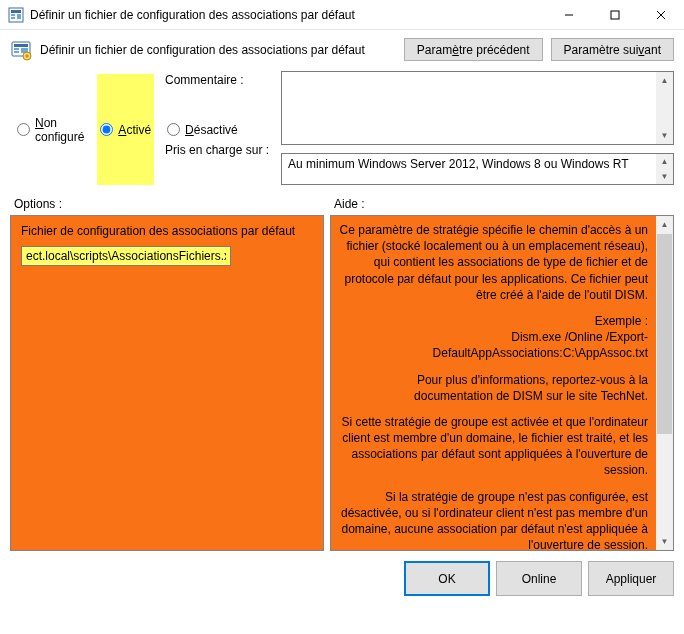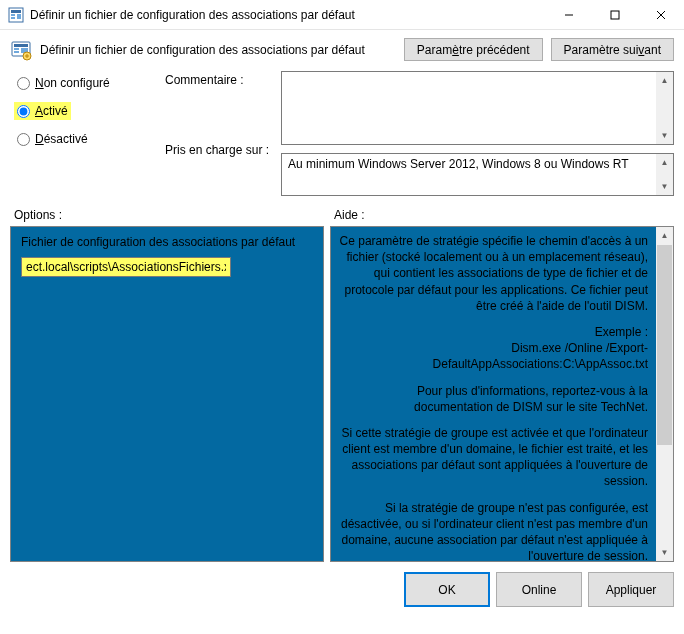--- a/index.html
+++ b/index.html
@@ -61,21 +61,20 @@
   }
   .nav-btn u { text-decoration: underline; }
   .main-grid {
     display: grid;
     grid-template-columns: 145px 110px 1fr;
     column-gap: 6px;
     padding: 4px 10px 0 14px;
   }
   .radio-col {
     display: flex;
-    flex-direction: column;
     gap: 10px;
     padding-top: 3px;
   }
   .radio-item {
     display: flex;
     align-items: center;
     gap: 5px;
     padding: 2px 3px;
     width: max-content;
   }
@@ -97,21 +96,21 @@
     display: flex;
     flex-direction: column;
     gap: 8px;
   }
   .textarea-wrap {
     position: relative;
     border: 1px solid #7a7a7a;
     background: #fff;
     height: 74px;
   }
-  .textarea-wrap.short { height: 43px; }
+  .textarea-wrap.short { height: 32px; }
   .textarea-inner {
     position: absolute;
     inset: 0 17px 0 0;
     padding: 3px 6px;
     font-size: 12px;
     overflow: hidden;
   }
   .fake-scroll {
     position: absolute;
     right: 0; top: 0; bottom: 0;
@@ -135,21 +134,21 @@
   }
   .labels-row .lbl-left { width: 320px; }
   .panels-row {
     display: flex;
     padding: 0 10px 0 10px;
     gap: 6px;
     height: 336px;
   }
   .panel {
     border: 1px solid #838383;
-    background: #0369a1;
+    background: #f97316;
     position: relative;
     flex: 1;
     overflow: hidden;
   }
   .panel.left { flex: 0 0 314px; }
   .panel-inner {
     padding: 8px 10px;
     font-size: 12px;
   }
   .opt-label { margin-bottom: 8px; }

